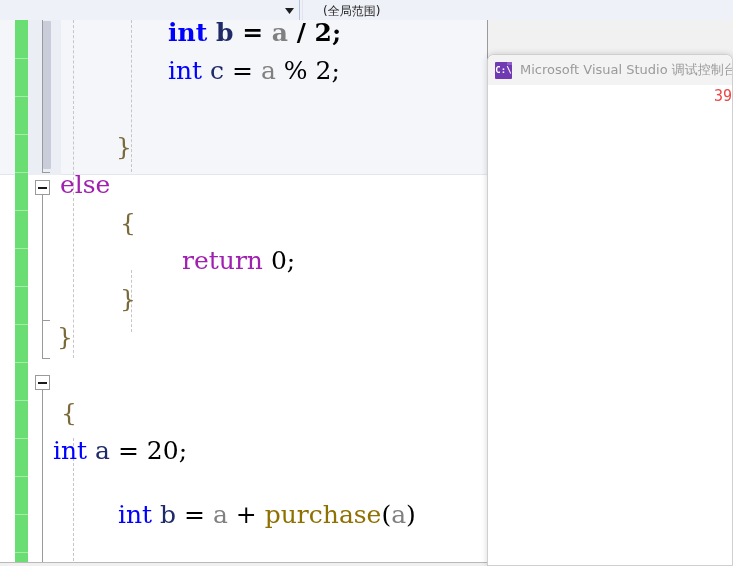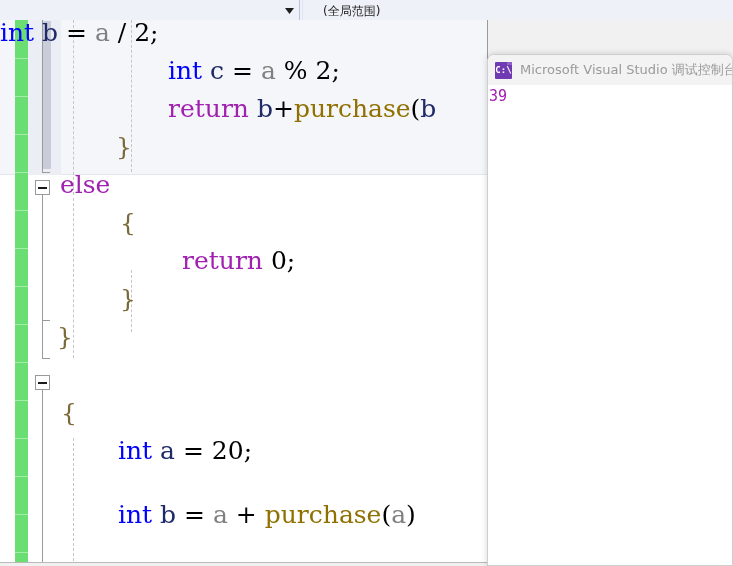--- a/index.html
+++ b/index.html
@@ -258,22 +258,23 @@
     white-space: nowrap;
   }
   #console-body {
     background: #ffffff;
     padding: 1px 0 0 1px;
   }
   .console-line {
     font-family: "DejaVu Sans Mono", monospace;
     font-size: 15px;
     line-height: 21px;
-    color: #a21caf;
+    color: #ef4444;
     white-space: pre;
+    text-align: right;
   }
 
   
   #backdrop-right {
     position: absolute;
     left: 488px; top: 20px;
     width: 245px; height: 546px;
     background: #f1f1f1;
     z-index: 1;
   }
@@ -341,31 +342,30 @@
       <div class="fold-line" style="left:14px; top:370px; height:176px;"></div>
     </div>
 
     <div class="indent-guide" style="left:73px; top:0px;   height:175px;"></div>
     <div class="indent-guide" style="left:73px; top:178px; height:160px;"></div>
     <div class="indent-guide" style="left:73px; top:418px; height:128px;"></div>
     <div class="indent-guide" style="left:131px; top:0px;  height:152px;"></div>
     <div class="indent-guide" style="left:131px; top:250px; height:62px;"></div>
 
     <div id="code">
-        <div class="code-line" style="top: -6px; "><span class="tk-kw">int</span><span class="tk-punct"> </span><span class="tk-ident">b</span><span class="tk-punct"> = </span><span class="tk-var">a</span><span class="tk-punct"> / </span><span class="tk-num">2</span><span class="tk-punct">;</span></div>
+        <div class="code-line" style="top: -6px; padding-left: 168px; font-weight: bold;"><span class="tk-kw">int</span><span class="tk-punct"> </span><span class="tk-ident">b</span><span class="tk-punct"> = </span><span class="tk-var">a</span><span class="tk-punct"> / </span><span class="tk-num">2</span><span class="tk-punct">;</span></div>
         <div class="code-line" style="top: 32px; padding-left: 168px;"><span class="tk-kw">int</span><span class="tk-punct"> </span><span class="tk-ident">c</span><span class="tk-punct"> = </span><span class="tk-var">a</span><span class="tk-punct"> % </span><span class="tk-num">2</span><span class="tk-punct">;</span></div>
-        <div class="code-line" style="top: 70px; padding-left: 168px;"><span class="tk-ctrl">return</span><span class="tk-punct"> </span><span class="tk-ident">b</span><span class="tk-punct">+</span><span class="tk-func">purchase</span><span class="tk-punct">(</span><span class="tk-ident">b</span></div>
         <div class="code-line" style="top: 108px; padding-left: 116px;"><span class="tk-brace">}</span></div>
         <div class="code-line" style="top: 146px; padding-left: 60px;"><span class="tk-ctrl">else</span></div>
         <div class="code-line" style="top: 184px; padding-left: 120px;"><span class="tk-brace">{</span></div>
         <div class="code-line" style="top: 222px; padding-left: 182px;"><span class="tk-ctrl">return</span><span class="tk-punct"> </span><span class="tk-num">0</span><span class="tk-punct">;</span></div>
         <div class="code-line" style="top: 260px; padding-left: 120px;"><span class="tk-brace">}</span></div>
         <div class="code-line" style="top: 298px; padding-left: 57px;"><span class="tk-brace">}</span></div>
         <div class="code-line" style="top: 374px; padding-left: 61px;"><span class="tk-brace">{</span></div>
-        <div class="code-line" style="top: 412px; padding-left: 118px;"><span class="tk-kw">int</span><span class="tk-punct"> </span><span class="tk-ident">a</span><span class="tk-punct"> = </span><span class="tk-num">20</span><span class="tk-punct">;</span></div>
+        <div class="code-line" style="top: 412px; padding-left: 53px;"><span class="tk-kw">int</span><span class="tk-punct"> </span><span class="tk-ident">a</span><span class="tk-punct"> = </span><span class="tk-num">20</span><span class="tk-punct">;</span></div>
         <div class="code-line" style="top: 476px; padding-left: 118px;"><span class="tk-kw">int</span><span class="tk-punct"> </span><span class="tk-ident">b</span><span class="tk-punct"> = </span><span class="tk-var">a</span><span class="tk-punct"> + </span><span class="tk-func">purchase</span><span class="tk-punct">(</span><span class="tk-var">a</span><span class="tk-punct">)</span></div>
       </div>
 
     <div id="hscroll"></div>
   </div>
 
   <div id="console-win">
     <div id="console-title">
       <div id="console-icon">
         <span class="topbar"></span>

